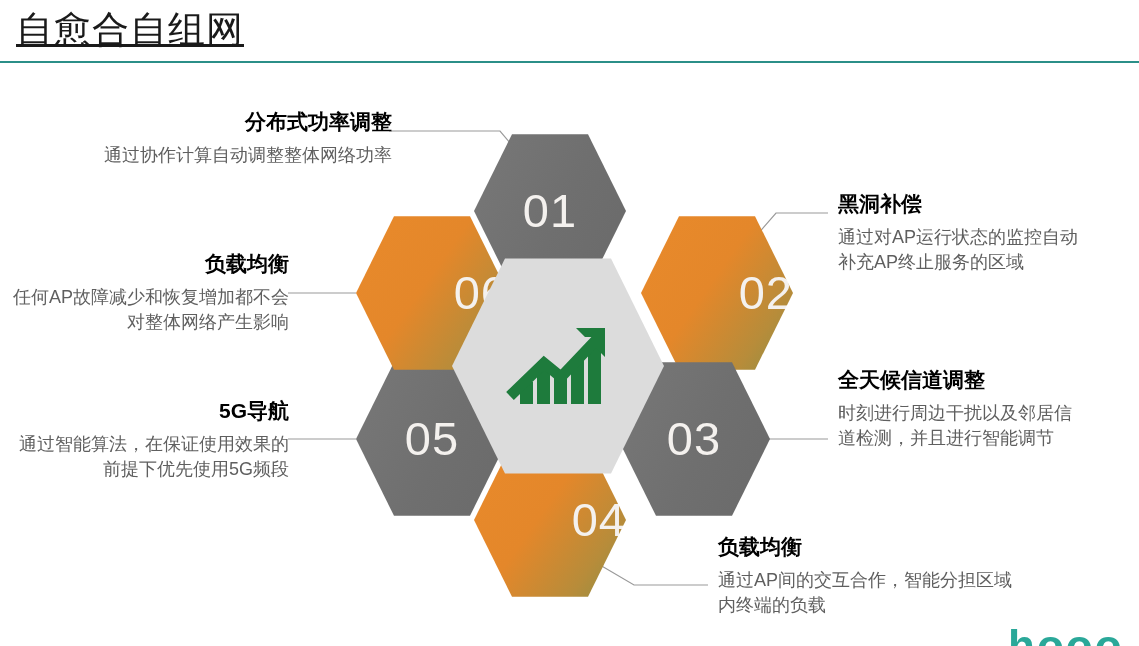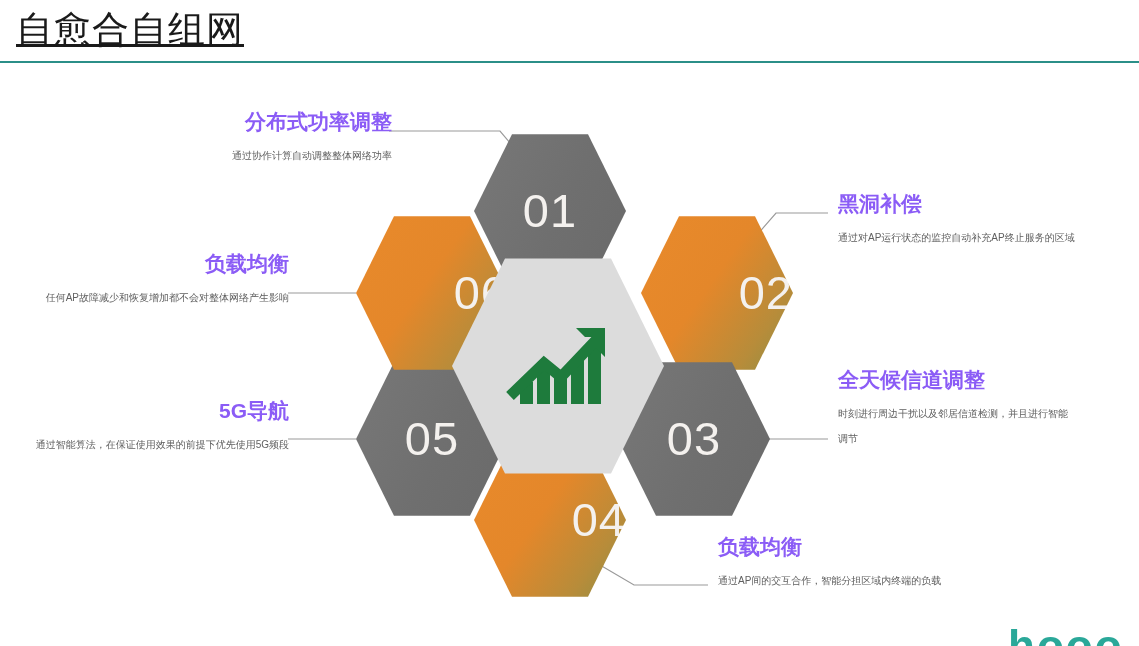--- a/index.html
+++ b/index.html
@@ -97,27 +97,27 @@
   }
 
   
   .item {
     position: absolute;
     width: 270px;
   }
   .item-title {
     font-size: 21px;
     font-weight: bold;
-    color: #8b5cf6;
+    color: #000000;
     line-height: 28px;
     margin-bottom: 7px;
     white-space: nowrap;
   }
   .item-desc {
-    font-size: 10px;
+    font-size: 18px;
     color: #5f5f5f;
     line-height: 25px;
   }
   .align-right { text-align: right; }
   .align-left  { text-align: left; }
 
   
   #item-01 { left: 12px;  top: 108px; width: 380px; }
   #item-06 { left: 4px;   top: 250px; width: 285px; }
   #item-05 { left: 4px;   top: 397px; width: 285px; }

